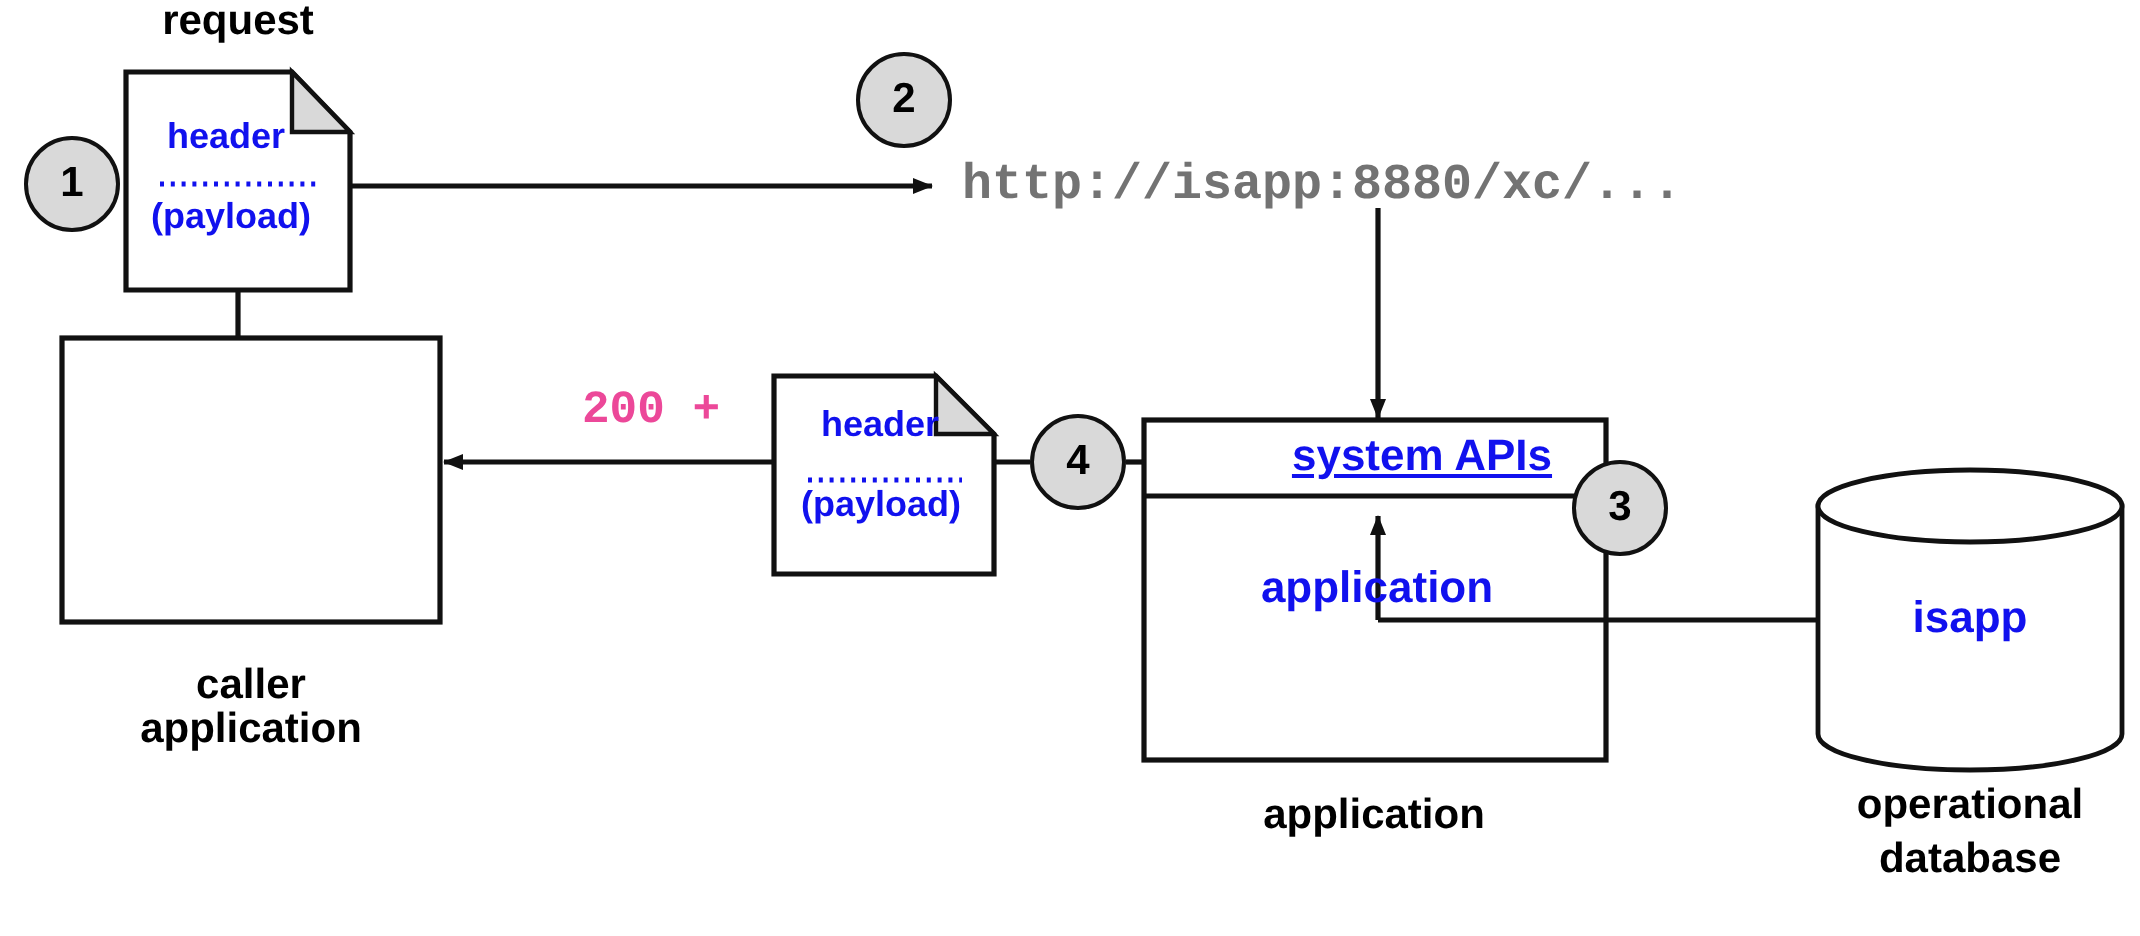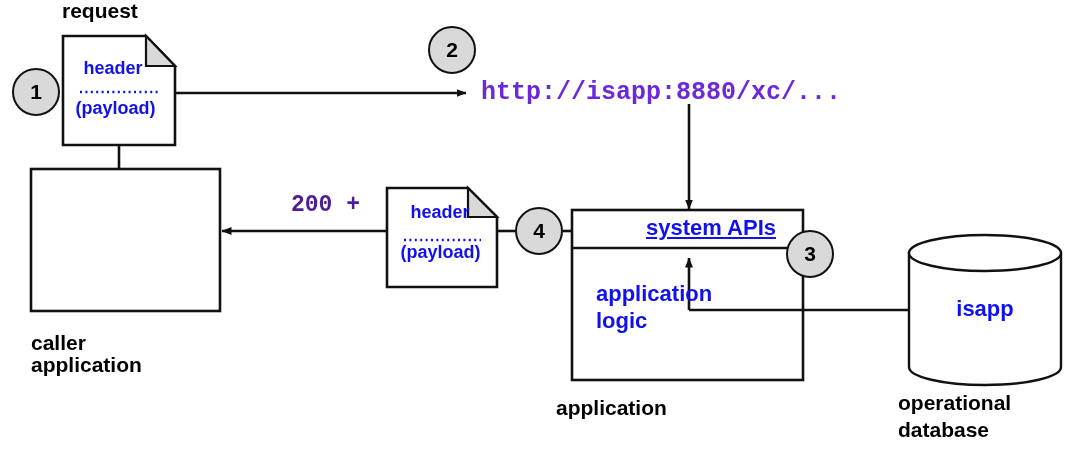--- a/index.html
+++ b/index.html
@@ -24,63 +24,64 @@
   }
   .lbl {
     position: absolute;
     white-space: nowrap;
     line-height: 1.05;
   }
   .blk-label {
     color: #000000;
     font-weight: bold;
     font-size: 21px;
+    text-align: center;
   }
   .blue-label {
     color: #1111ee;
     font-weight: bold;
     font-size: 18px;
     text-align: center;
   }
   .blue-label-lg {
     color: #1111ee;
     font-weight: bold;
     font-size: 22px;
     text-align: center;
   }
   .mono-label {
-    color: #6d28d9;
+    color: #737373;
     font-family: "Liberation Mono", "DejaVu Sans Mono", monospace;
     font-weight: bold;
     font-size: 25px;
     letter-spacing: 0px;
     text-align: center;
   }
   .mono-label-sm {
-    color: #4c1d95;
+    color: #ec4899;
     font-family: "Liberation Mono", "DejaVu Sans Mono", monospace;
     font-weight: bold;
     font-size: 23px;
   }
   .step-num {
     position: absolute;
     width: 48px;
     height: 48px;
     border-radius: 50%;
     background: #d9d9d9;
     border: 2.5px solid #111111;
     color: #000000;
     font-weight: bold;
     font-size: 21px;
     display: flex;
     align-items: center;
     justify-content: center;
     box-sizing: border-box;
   }
-  .two-line { text-align: left; }
+  .two-line { text-align: center; }
 </style>
 </head>
 <body>
 
 <div id="canvas">
 
   <svg id="svg-layer" viewBox="0 0 1070 468">
     <defs>
       <marker id="arrowhead" markerWidth="10" markerHeight="8" refX="9.5" refY="4" orient="auto" markerUnits="userSpaceOnUse">
         <path d="M0,0 L10,4 L0,8 z" fill="#111111"></path>
@@ -142,21 +143,20 @@
   <div class="lbl blue-label" style="left:383px; top:243px; width:115px;">(payload)</div>
 
   <div class="lbl blk-label two-line" style="left:31px; top:332px; width:189px;">
     <div>caller</div>
     <div>application</div>
   </div>
 
   <div class="lbl blue-label-lg" style="left:572px; top:216px; width:278px;text-decoration:underline;">system APIs</div>
   <div class="lbl blue-label-lg two-line" style="left:596px; top:282px; width:185px;">
     <div>application</div>
-    <div style="margin-top:4px;">logic</div>
   </div>
   <div class="lbl blk-label two-line" style="left:556px; top:392px; width:262px;">
     <div style="margin-top:5px;">application</div>
   </div>
 
   <div class="lbl blue-label-lg" style="left:926px; top:297px; width:118px;">isapp</div>
   <div class="lbl blk-label two-line" style="left:898px; top:392px; width:174px;">
     <div>operational</div>
     <div style="margin-top:5px;">database</div>
   </div>

